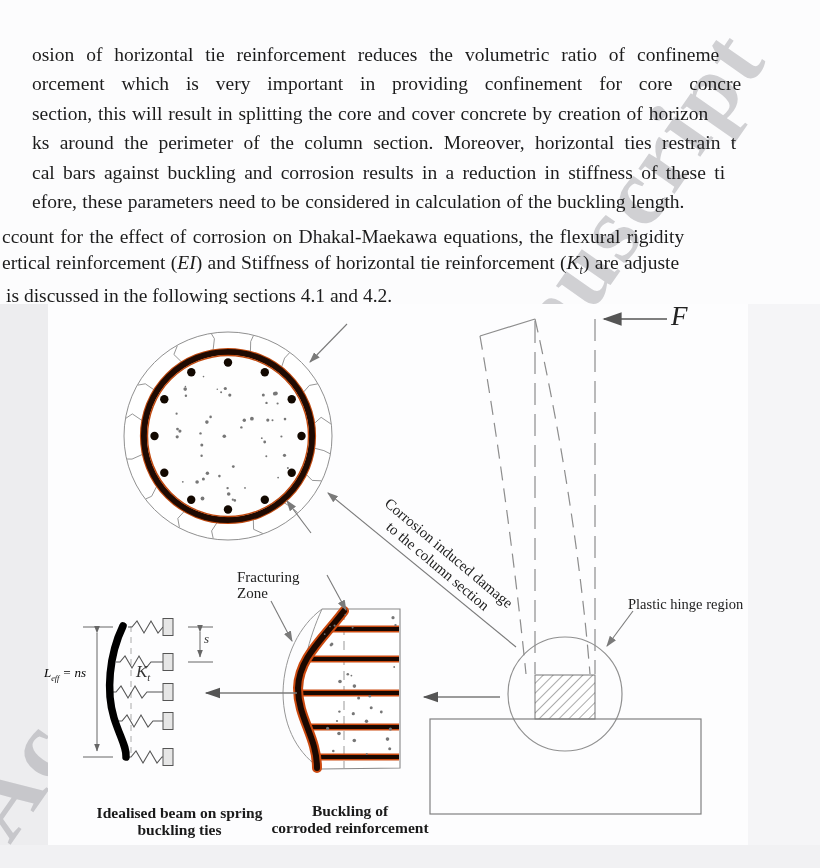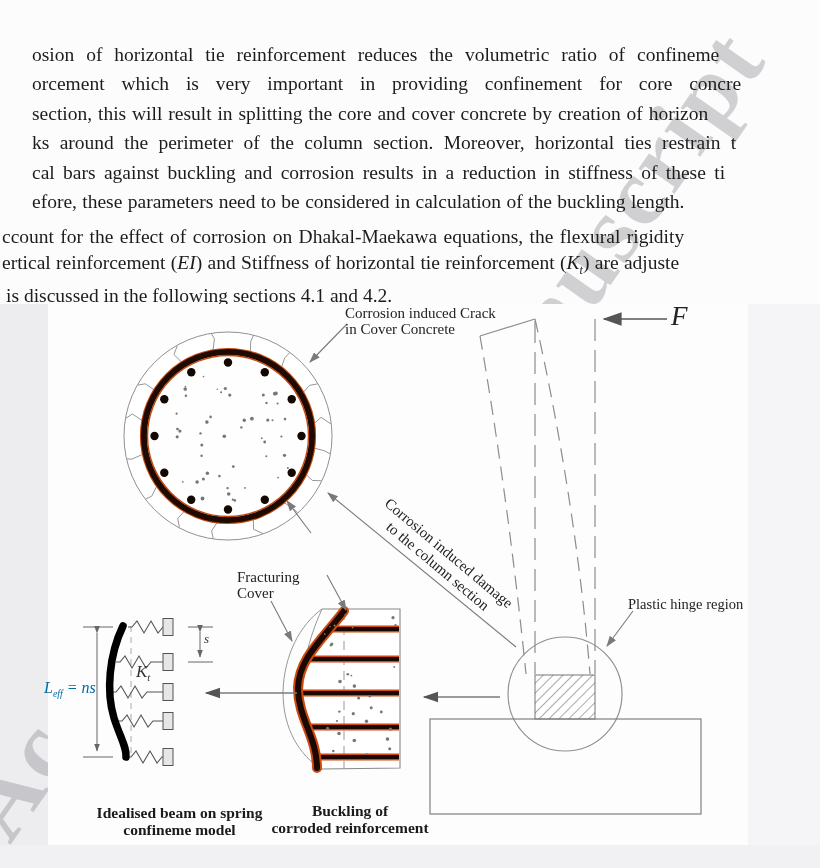--- a/index.html
+++ b/index.html
@@ -23,21 +23,21 @@
   svg.art{position:absolute;left:0;top:0;z-index:4;}
   .flabel{position:absolute;z-index:5;font-size:15px;line-height:16px;white-space:nowrap;color:#222;}
   .caption{position:absolute;z-index:5;font-size:15.5px;line-height:17px;text-align:center;font-weight:600;color:#1a1a1a;}
   .rotlabel{position:absolute;z-index:5;left:333px;top:543px;width:220px;text-align:center;
             font-size:15px;line-height:17px;color:#222;transform:rotate(40deg);}
   .math{font-style:italic;}
   sub.small{font-size:.62em;font-style:italic;}
   .flabel-F{position:absolute;z-index:5;left:671px;top:301px;font-size:27px;font-style:italic;color:#222;}
   .kt{position:absolute;z-index:5;left:136px;top:662px;font-size:17px;font-style:italic;color:#333;}
   .slab{position:absolute;z-index:5;left:204px;top:631px;font-size:13px;font-style:italic;color:#333;}
-  .leff{position:absolute;z-index:5;left:44px;top:679px;font-size:16px;font-style:italic;color:#0369a1;white-space:nowrap;}
+  .leff{position:absolute;z-index:5;left:44px;top:665px;font-size:13px;font-style:italic;color:#000000;white-space:nowrap;}
 </style>
 </head>
 <body>
 
 <div class="page">
 
   <div class="strip left"></div>
   <div class="strip right"></div>
   <div class="strip bottom"></div>
 
@@ -271,49 +271,45 @@
       <line x1="311" y1="533" x2="287" y2="501" marker-end="url(#ah)"></line>
       <line x1="516" y1="647" x2="328" y2="493" marker-end="url(#ah)"></line>
       <line x1="327" y1="575" x2="346" y2="610" marker-end="url(#ah)"></line>
       <line x1="271" y1="601" x2="292" y2="641" marker-end="url(#ah)"></line>
       <line x1="633" y1="611" x2="607" y2="646" marker-end="url(#ah)"></line>
       <line x1="500" y1="697" x2="424" y2="697" stroke-width="1.3" marker-end="url(#ahF)"></line>
       <line x1="297" y1="693" x2="206" y2="693" stroke-width="1.3" marker-end="url(#ahF)"></line>
     </g>
   </svg>
 
-  <div class="flabel" style="left:345px;top:305px">
-    <div>Corrosion induced Crack</div>
-    <div>in Cover Concrete</div>
-  </div>
 
   <div class="flabel-F">F</div>
 
 
   <div class="flabel" style="left:237px;top:569px">
     <div>Fracturing</div>
-    <div>Cover</div>
+    <div>Zone</div>
   </div>
 
   <div class="rotlabel">
     <div>Corrosion induced damage</div>
     <div>to the column section</div>
   </div>
 
   <div class="flabel" style="left:628px;top:596px;font-size:14.5px">Plastic hinge region</div>
 
   <div class="kt"><span>K</span><sub class="small">t</sub></div>
 
   <div class="slab">s</div>
 
   <div class="leff"><span>L</span><sub class="small">eff</sub><span> = ns</span></div>
 
   <div class="caption" style="left:72px;top:804px;width:215px">
     <div>Idealised  beam on spring</div>
-    <div>confineme model</div>
+    <div>buckling ties</div>
   </div>
 
   <div class="caption" style="left:252px;top:802px;width:196px">
     <div>Buckling of</div>
     <div>corroded reinforcement</div>
   </div>
 
 </div>
 
 </body></html>

